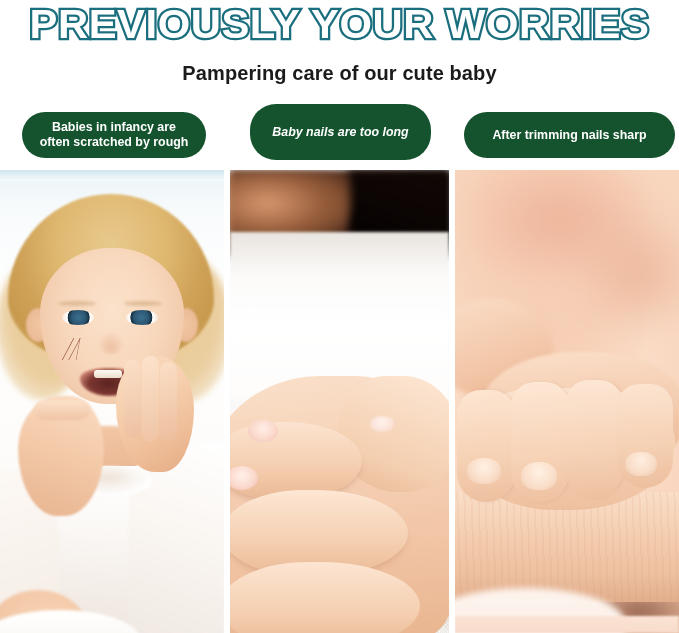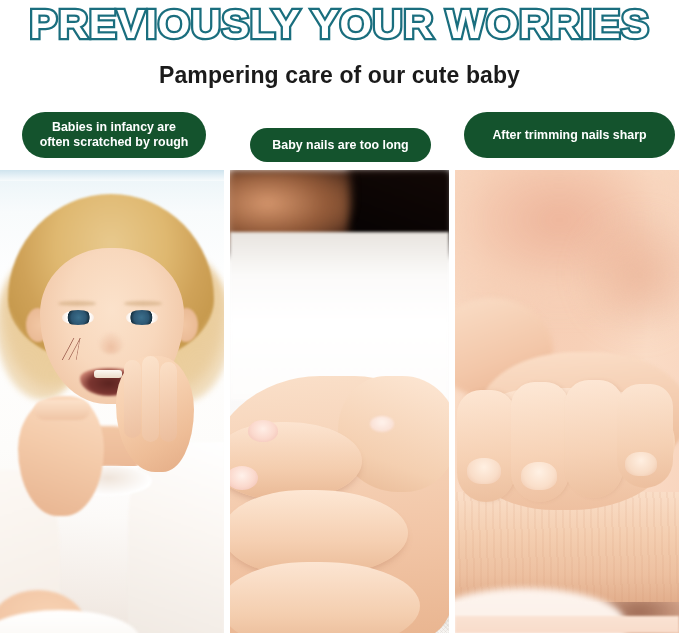--- a/index.html
+++ b/index.html
@@ -22,41 +22,41 @@
     line-height:44px;
     color:#ffffff;
     -webkit-text-stroke:4.5px #1a6e7e;
     paint-order:stroke fill;
     transform:scaleX(1.02);
     white-space:nowrap;
   }
   .header-subtitle{
     position:absolute; left:0; top:62px; width:679px;
     text-align:center;
-    font-size:23px; font-weight:bold;
+    font-size:20px; font-weight:bold;
     color:#1b1b1b;
     letter-spacing:0.1px;
   }
 
   
   .badge{
     position:absolute;
     display:flex; align-items:center; justify-content:center;
     background:#14532d;
     border-radius:26px;
     color:#ffffff;
     font-size:12.4px;
     font-weight:bold;
     line-height:15px;
     text-align:center;
     padding:0 10px;
   }
   .badge .b-line{ display:block; white-space:nowrap; }
   #badge-1{ left:22px;  top:112px; width:184px; height:46px; }
-  #badge-2{ left:250px; top:128px; width:181px; height:34px; }
+  #badge-2{ left:250px; top:104px; width:181px; height:56px;font-style:italic; }
   #badge-3{ left:464px; top:112px; width:211px; height:46px;text-align:center; }
 
   
   .panel{
     position:absolute; top:170px; height:463px;
     overflow:hidden;
   }
   #panel-1{ left:0px;   width:224px; }
   #panel-2{ left:230px; width:219px; }
   #panel-3{ left:455px; width:224px; }

